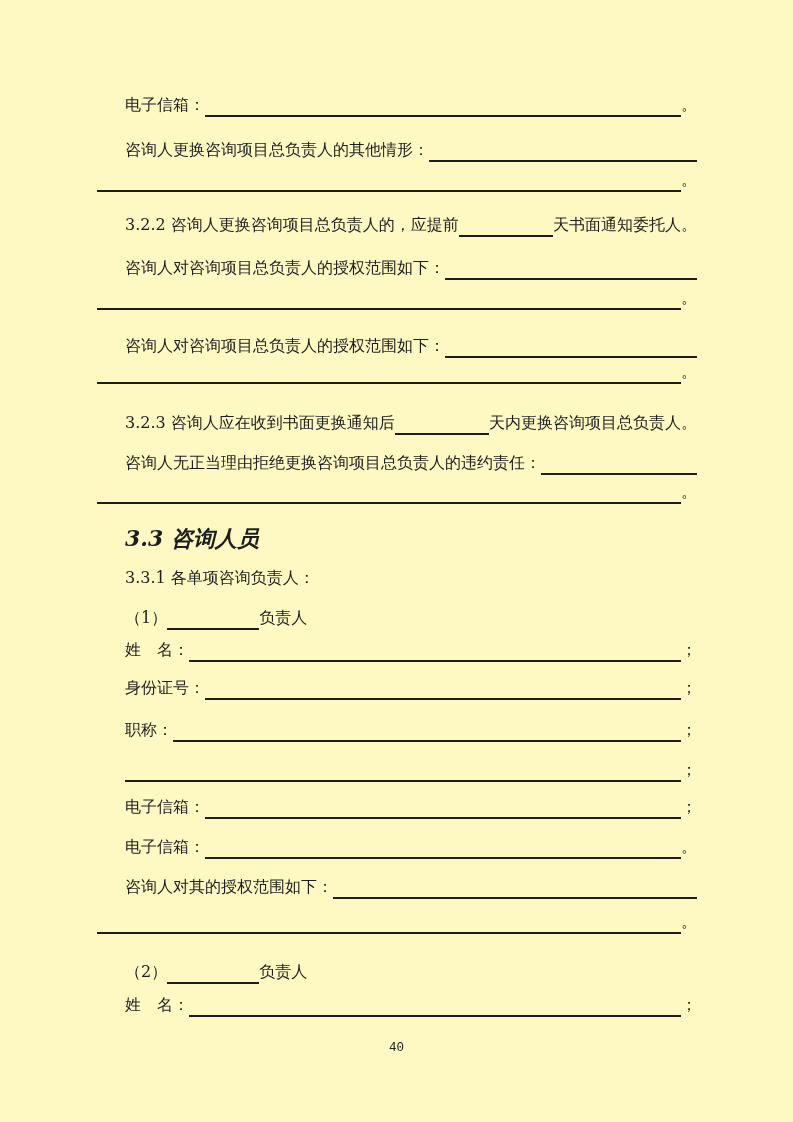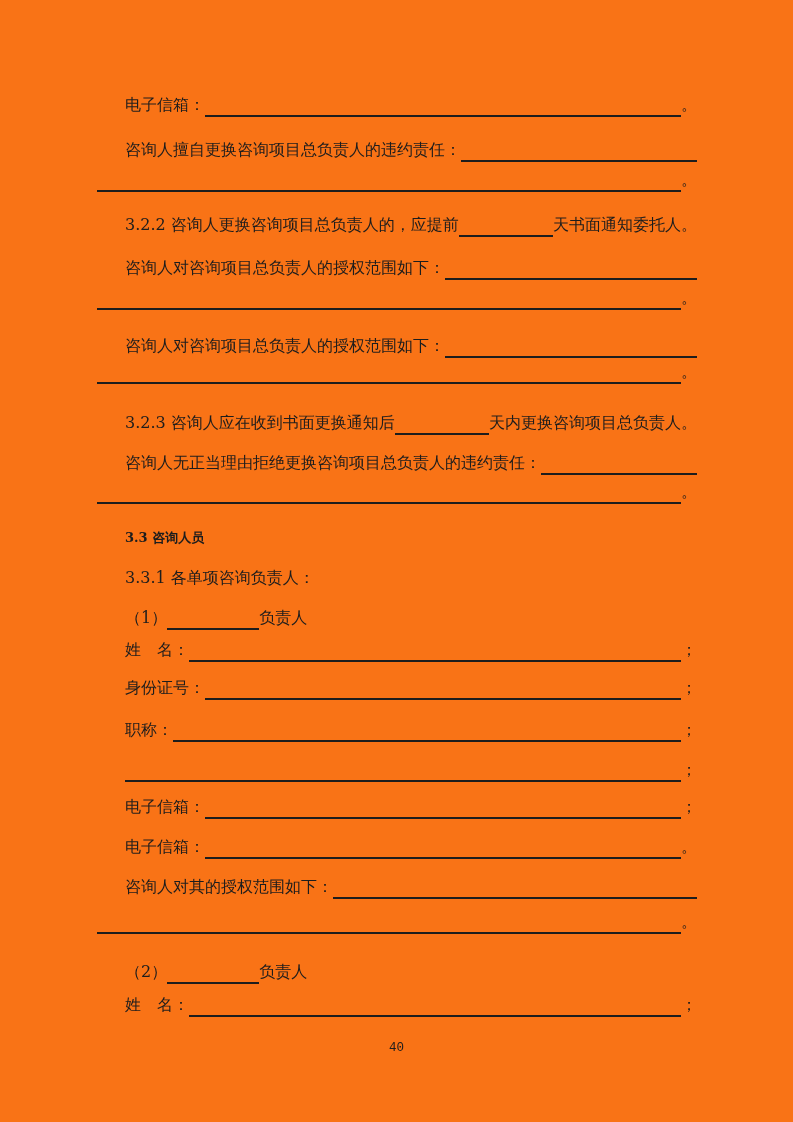--- a/index.html
+++ b/index.html
@@ -5,21 +5,21 @@
   html,body{margin:0;padding:0;}
   body{
     width:793px;height:1122px;
     background:#ffffff;
     font-family:"DejaVu Serif","Liberation Serif",serif;
     color:#1d1d1d;
     position:relative;
     overflow:hidden;
   }
   .page{
-    position:absolute;left:0;top:0;width:793px;height:1122px;background:#f97316;
+    position:absolute;left:0;top:0;width:793px;height:1122px;background:#fef9c3;
   }
   .row{
     position:absolute;
     left:97px;
     width:600px;
     height:24px;
     line-height:24px;
     font-size:16px;
     display:flex;
     align-items:stretch;
@@ -27,21 +27,21 @@
   }
   .row.indent{ left:125px; width:572px; }
   .label{ flex:0 0 auto; }
   .blank{
     border-bottom:2px solid #1d1d1d;
     flex:0 0 auto;
   }
   .blank.grow{ flex:1 1 auto; }
   .blank.w90{ width:92px; }
   .end{ flex:0 0 auto; }
-  .heading{ font-weight:bold; font-size:13px; }
+  .heading{ font-weight:bold; font-size:22px;font-style:italic; }
   .pageno{
     position:absolute;
     left:0; top:1040px;
     width:793px;
     text-align:center;
     font-size:12.5px;
     line-height:16px;
     font-family:Liberation Mono, monospace;
   }
 </style>
@@ -50,21 +50,21 @@
 
 <div class="page">
 
   <div class="row indent" style="top:93px">
     <span class="label">电子信箱：</span>
     <span class="blank grow"></span>
     <span class="end">。</span>
   </div>
 
   <div class="row indent" style="top:138px">
-    <span class="label">咨询人擅自更换咨询项目总负责人的违约责任：</span>
+    <span class="label">咨询人更换咨询项目总负责人的其他情形：</span>
     <span class="blank grow"></span>
   </div>
 
   <div class="row" style="top:168px">
     <span class="blank grow"></span>
     <span class="end">。</span>
   </div>
 
   <div class="row indent" style="top:213px">
     <span class="label">3.2.2 咨询人更换咨询项目总负责人的，应提前</span>

